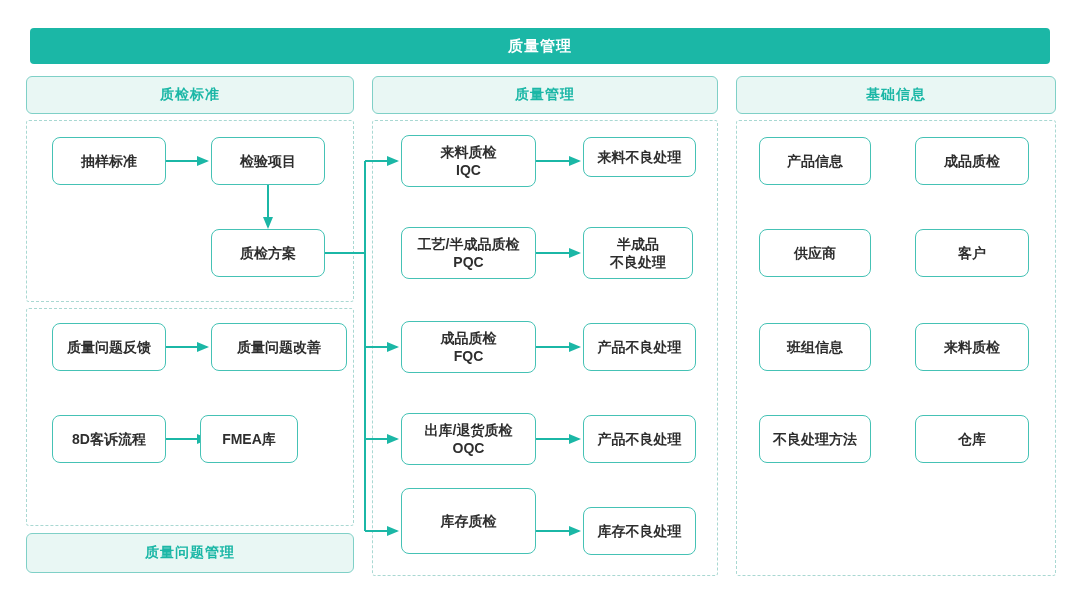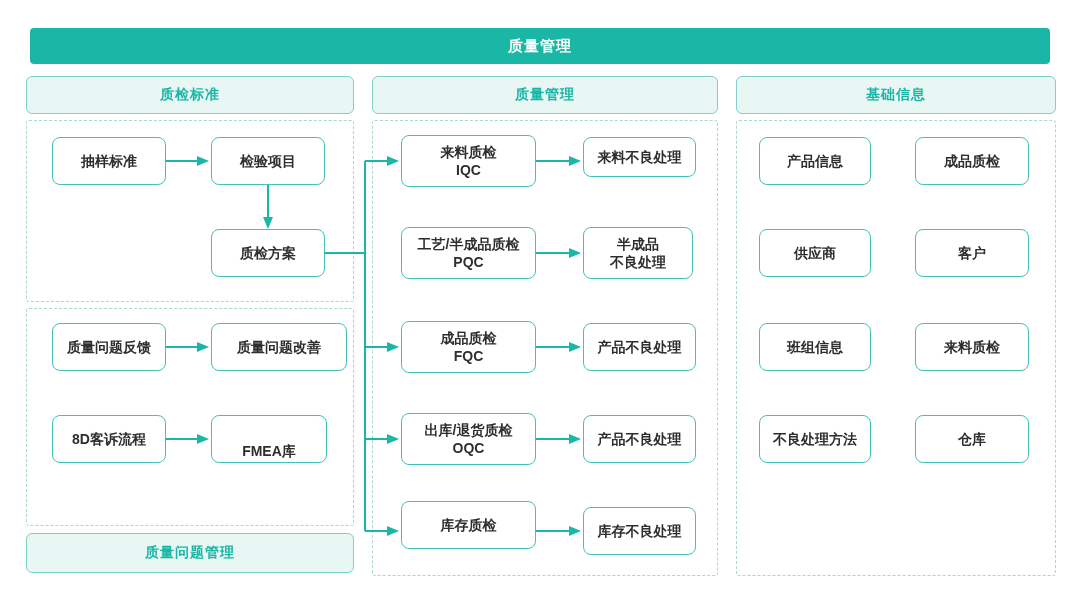--- a/index.html
+++ b/index.html
@@ -107,21 +107,21 @@
   </div>
   <div class="node" style="left:52px;top:323px;width:114px;height:48px;">
     <span>质量问题反馈</span>
   </div>
   <div class="node" style="left:211px;top:323px;width:136px;height:48px;">
     <span>质量问题改善</span>
   </div>
   <div class="node" style="left:52px;top:415px;width:114px;height:48px;">
     <span>8D客诉流程</span>
   </div>
-  <div class="node" style="left:211px;top:415px;width:116px;height:48px;justify-content:flex-end;">
+  <div class="node" style="left:200px;top:415px;width:98px;height:48px;">
     <span>FMEA库</span>
   </div>
 
   <div class="node" style="left:401px;top:135px;width:135px;height:52px;">
     <span>来料质检</span>
     <span>IQC</span>
   </div>
   <div class="node" style="left:583px;top:137px;width:113px;height:40px;">
     <span>来料不良处理</span>
 
@@ -147,21 +147,21 @@
 
   <div class="node" style="left:401px;top:413px;width:135px;height:52px;">
     <span>出库/退货质检</span>
     <span>OQC</span>
   </div>
   <div class="node" style="left:583px;top:415px;width:113px;height:48px;">
     <span>产品不良处理</span>
 
   </div>
 
-  <div class="node" style="left:401px;top:501px;width:135px;height:48px;">
+  <div class="node" style="left:401px;top:488px;width:135px;height:66px;">
     <span>库存质检</span>
 
   </div>
   <div class="node" style="left:583px;top:507px;width:113px;height:48px;">
     <span>库存不良处理</span>
 
   </div>
 
   <div class="node" style="left:759px;top:137px;width:112px;height:48px;">
     <span>产品信息</span>

